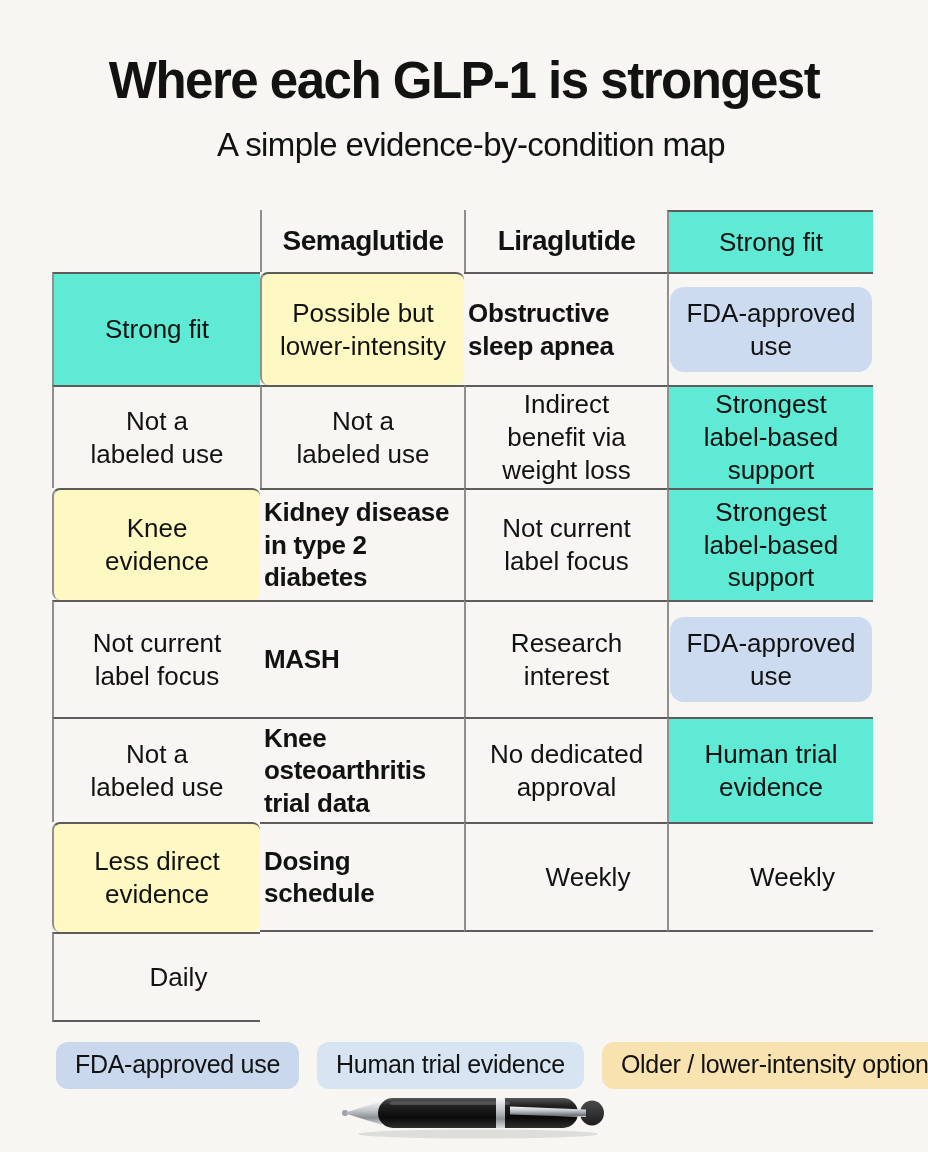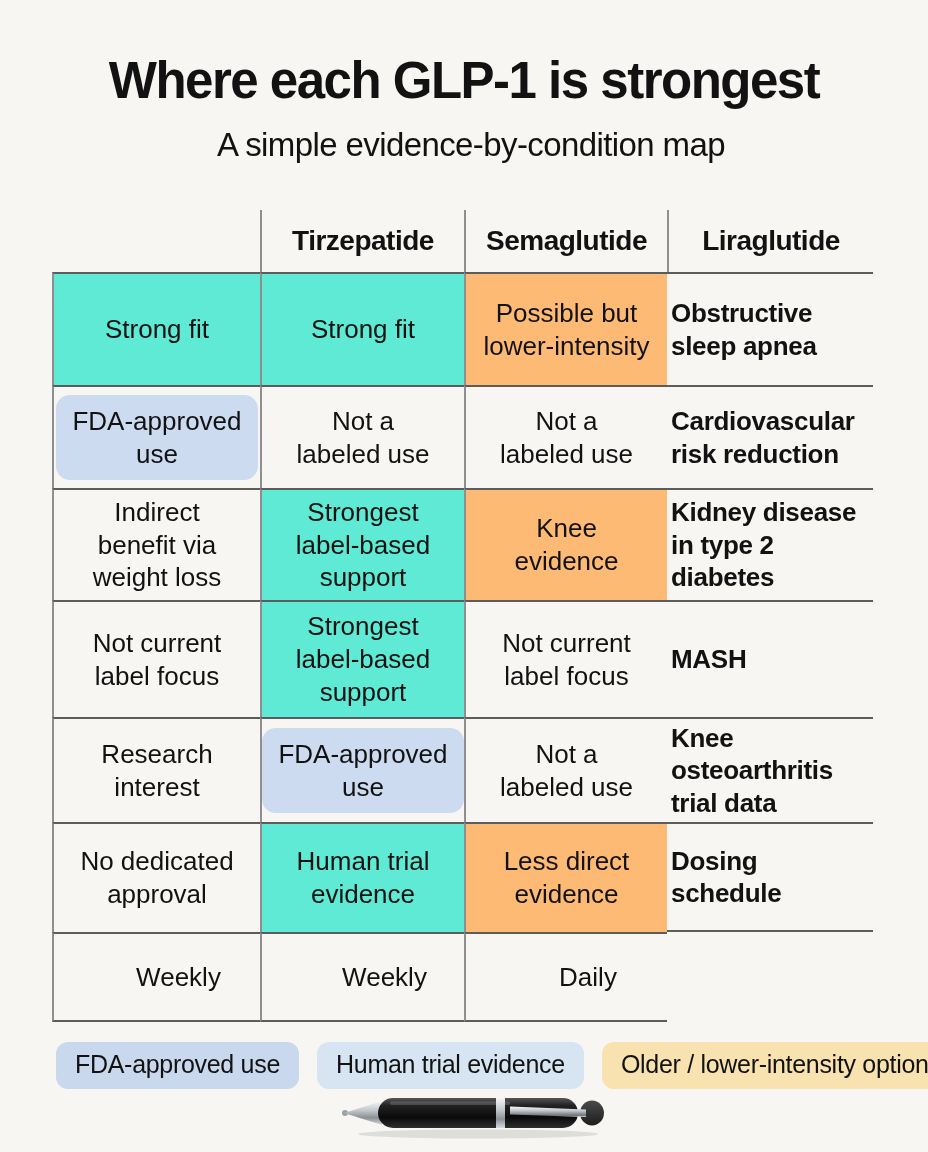--- a/index.html
+++ b/index.html
@@ -46,21 +46,21 @@
 
   .corner{}
   .colhead{font-weight:bold;font-size:28px;letter-spacing:-0.5px;}
   .rowlabel{
     justify-content:flex-start;text-align:left;
     font-weight:bold;font-size:26px;line-height:1.25;
     padding-left:4px;padding-right:8px;letter-spacing:-0.3px;
   }
 
   .mcell[data-variant="blue"]{background:#5eead4;}
-  .mcell[data-variant="yellow"]{background:#fdba74;}
+  .mcell[data-variant="yellow"]{background:#fef9c3;border-radius:8px;}
   .mcell[data-variant="pill-blue"] .cell-text{
     background:#ccdbf0;
     border-radius:14px;
     padding:10px 16px;
     min-width:158px;
   }
 
   
   .legend{
     position:absolute;left:56px;top:1042px;width:828px;
@@ -84,21 +84,20 @@
 <body>
 
 <div class="page">
 
   <div class="title">Where each GLP-1 is strongest</div>
   <div class="subtitle">A simple evidence-by-condition map</div>
 
   <div class="matrix">
 
     <div class="mcell corner"></div>
-    <div class="mcell colhead vline">Tirzepatide</div>
     <div class="mcell colhead vline">Semaglutide</div>
     <div class="mcell colhead vline">Liraglutide</div>
 
     <div class="mcell vline hline" data-variant="blue">
         <span class="cell-text">Strong fit</span>
       </div>
     <div class="mcell vline hline" data-variant="blue">
         <span class="cell-text">Strong fit</span>
       </div>
     <div class="mcell vline hline" data-variant="yellow">
@@ -116,24 +115,20 @@
       </div>
     <div class="mcell vline hline" data-variant="plain">
         <span class="cell-text">Not a
 labeled use</span>
       </div>
     <div class="mcell vline hline" data-variant="plain">
         <span class="cell-text">Not a
 labeled use</span>
       </div>
 
-    <div class="mcell rowlabel hline">
-        <span class="cell-text">Cardiovascular
-risk reduction</span>
-      </div>
     <div class="mcell vline hline" data-variant="plain">
         <span class="cell-text">Indirect
 benefit via
 weight loss</span>
       </div>
     <div class="mcell vline hline" data-variant="blue">
         <span class="cell-text">Strongest
 label-based
 support</span>
       </div>

